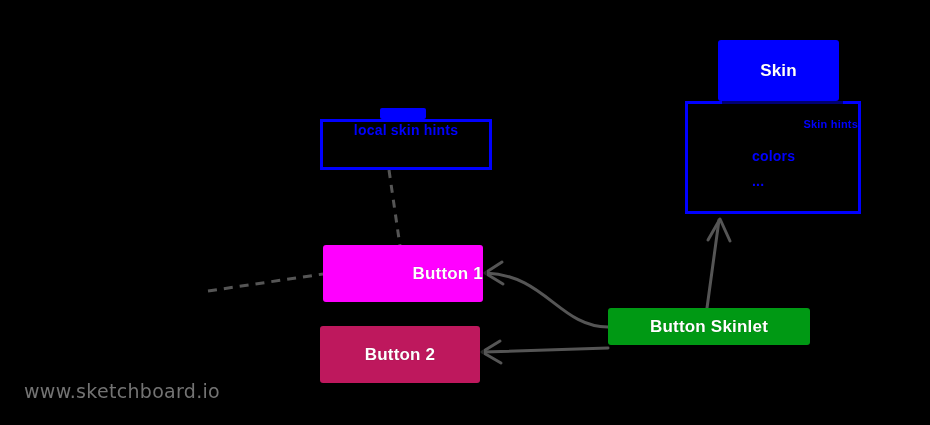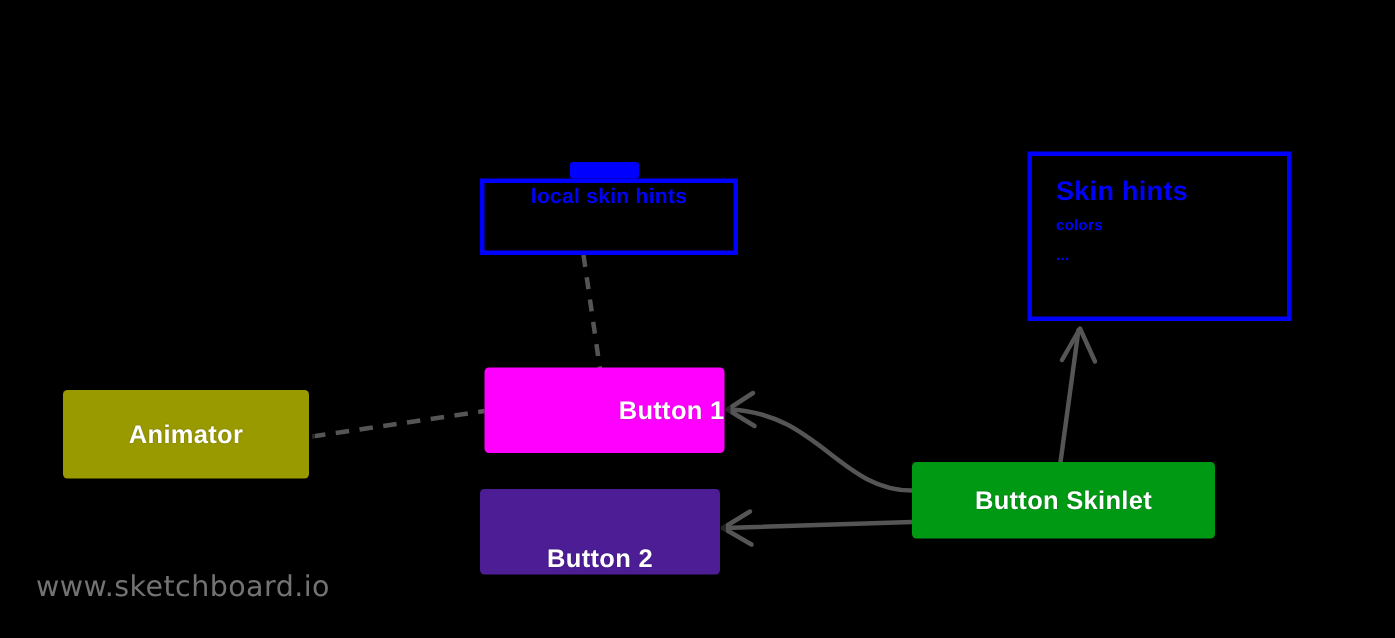--- a/index.html
+++ b/index.html
@@ -63,59 +63,60 @@
     width: 160px; height: 57px;
     background: #ff00ff;
     font-size: 17px;
     z-index: 3;
     justify-content: flex-end;
   }
 
   #node-button2 {
     left: 320px; top: 326px;
     width: 160px; height: 57px;
-    background: #4c1d95;
-    font-size: 17px;
-    z-index: 3;
-    align-items: flex-end;
+    background: #be185d;
+    font-size: 17px;
+    z-index: 3;
   }
 
   #node-skinlet {
     left: 608px; top: 308px;
-    width: 202px; height: 51px;
+    width: 202px; height: 37px;
     background: #009914;
     font-size: 17px;
     z-index: 3;
   }
 
   
   .outlined {
     background: #000000;
     border: 3px solid #0000ff;
     color: #0000ff;
     display: block;
   }
 
   #node-skinhints {
     left: 685px; top: 101px;
     width: 176px; height: 113px;
     z-index: 2;
     padding: 14px 0 0 16px;
   }
   #node-skinhints .sh-title {
-    font-size: 18px;
+    font-size: 11px;
     font-weight: bold;
     line-height: 1.1;
-    margin-bottom: 7px;
+    margin-bottom: 18px;
+    text-align: right;
   }
   #node-skinhints .sh-item {
-    font-size: 10px;
+    font-size: 14px;
     font-weight: bold;
     line-height: 1.15;
     margin-bottom: 9px;
+    margin-left: 48px;
   }
 
   #node-localhints {
     left: 320px; top: 119px;
     width: 172px; height: 51px;
     z-index: 3;
     display: flex;
     align-items: flex-start;
     justify-content: center;
     font-size: 14px;
@@ -160,35 +161,35 @@
 
      Button 2 : straight with arrowhead --&gt;
     <path d="M 608,348 L 483,352" fill="none" stroke="#555555" stroke-width="3" stroke-linecap="round"></path>
     <path d="M 500,341 L 482,352 L 501,363" fill="none" stroke="#555555" stroke-width="3" stroke-linecap="round" stroke-linejoin="round"></path>
 
      Skin hints : up arrow --&gt;
     <path d="M 707,308 L 719,220" fill="none" stroke="#555555" stroke-width="3" stroke-linecap="round"></path>
     <path d="M 708,240 L 720,219 L 730,241" fill="none" stroke="#555555" stroke-width="3" stroke-linecap="round" stroke-linejoin="round"></path>
   </svg>
 
+  <div class="node solid" id="node-skin">
+    <span>Skin</span>
+  </div>
 
   <div class="node outlined" id="node-skinhints">
     <div class="sh-title">Skin hints</div>
     <div class="sh-item">colors</div>
     <div class="sh-item">...</div>
   </div>
 
   <div id="localhints-tab"></div>
   <div class="node outlined" id="node-localhints">
     <span>local skin hints</span>
   </div>
 
-  <div class="node solid" id="node-animator">
-    <span>Animator</span>
-  </div>
 
   <div class="node solid" id="node-button1">
     <span>Button 1</span>
   </div>
 
   <div class="node solid" id="node-button2">
     <span>Button 2</span>
   </div>
 
   <div class="node solid" id="node-skinlet">

